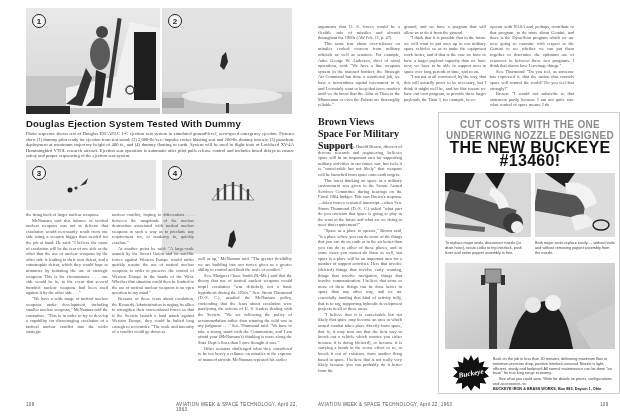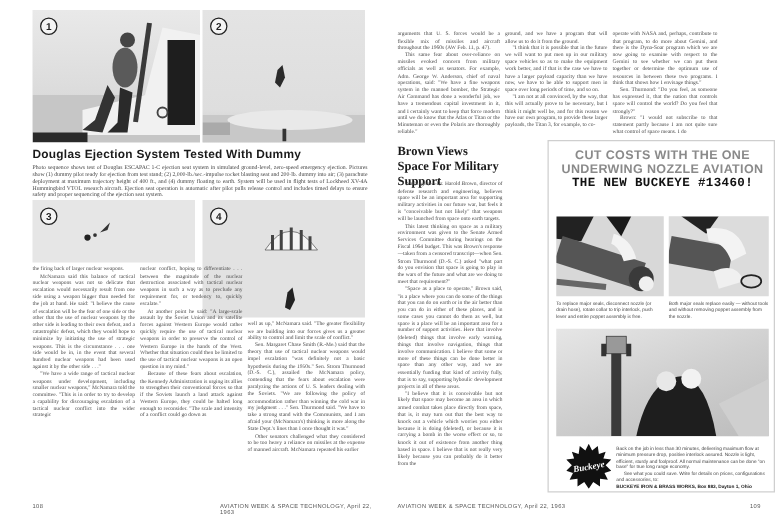--- a/index.html
+++ b/index.html
@@ -47,21 +47,21 @@
   }
 
   .ad {
     position: absolute; left: 128px; top: 112px; width: 182px; height: 282px;
     border: 1px solid #cfcfcf; background: #fff;
   }
   .ad-head {
     position: absolute; left: 0; width: 182px; top: 6px; text-align: center;
     font: bold 10px/11px "Liberation Sans", sans-serif; color: #8a8a8a; letter-spacing: 0.3px;
   }
-  .ad-head .line4 { color: #111; font-size: 10px; line-height: 13px; font-family: Liberation Mono, monospace; }
+  .ad-head .line4 { color: #111; font-size: 16px; line-height: 13px; }
   .ad-photo { position: absolute; overflow: hidden; }
   .ad-cap { position: absolute; font: 3.8px/4.8px "Liberation Sans", sans-serif; color: #444; }
   .ad-body { position: absolute; left: 54px; top: 244px; width: 124px; font: 3.8px/4.8px "Liberation Sans", sans-serif; color: #444; }
   .ad-address { position: absolute; left: 54px; top: 274px; width: 126px; font: bold 3.8px "Liberation Sans", sans-serif; color: #222; }
   .logo { position: absolute; left: 14px; top: 242px; width: 36px; height: 36px; }
 </style>
 </head>
 <body>
 
 <div class="page page-left">
@@ -162,21 +162,21 @@
   <div class="col" style="left:8px; top:144px; width:84px; height:252px;">
     <p>Washington—Dr. Harold Brown, director of defense research and engineering, believes space will be an important area for supporting military activities in our future war, but feels it is "conceivable but not likely" that weapons will be launched from space onto earth targets.</p>
     <p>This latest thinking on space as a military environment was given to the Senate Armed Services Committee during hearings on the Fiscal 1964 budget. This was Brown's response—taken from a censored transcript—when Sen. Strom Thurmond (D.-S. C.) asked "what part do you envision that space is going to play in the wars of the future and what are we doing to meet that requirement?"</p>
     <p>"Space as a place to operate," Brown said, "is a place where you can do some of the things that you can do on earth or in the air better than you can do in either of these places, and in some cases you cannot do them as well, but space is a place will be an important area for a number of support activities. Here that involve (deleted) things that involve early warning, things that involve navigation, things that involve communication. I believe that some or more of these things can be done better in space than any other way, and we are essentially funding that kind of activity fully, that is to say, supporting hyboulic development projects in all of these areas.</p>
     <p>"I believe that it is conceivable but not likely that space may become an area in which armed combat takes place directly from space, that is, it may turn out that the best way to knock out a vehicle which worries you either because it is doing (deleted), or because it is carrying a bomb in the worse effect or so, to knock it out of existence from another thing based in space. I believe that is not really very likely because you can probably do it better from the</p>
   </div>
 
   <div class="ad">
     <div class="ad-head">
       <div>CUT COSTS WITH THE ONE</div>
-      <div>UNDERWING NOZZLE AVIATION</div>
+      <div>UNDERWING NOZZLE DESIGNED</div>
       <div class="line4">THE NEW BUCKEYE #13460!</div>
     </div>
 
     <div class="ad-photo" style="left:6px; top:60px; width:86px; height:64px; background:#d8d8d8;">
       <svg width="86" height="64">
         <path d="M0 0 L30 0 L20 20 L0 18 Z" fill="#222"></path>
         <path d="M40 0 L60 0 L52 16 Z" fill="#1a1a1a"></path>
         <rect x="0" y="26" width="70" height="22" fill="#555" transform="rotate(18 35 37)"></rect>
         <ellipse cx="68" cy="50" rx="10" ry="10" fill="#3a3a3a"></ellipse>
         <ellipse cx="72" cy="54" rx="6" ry="6" fill="#f0f0f0"></ellipse>

